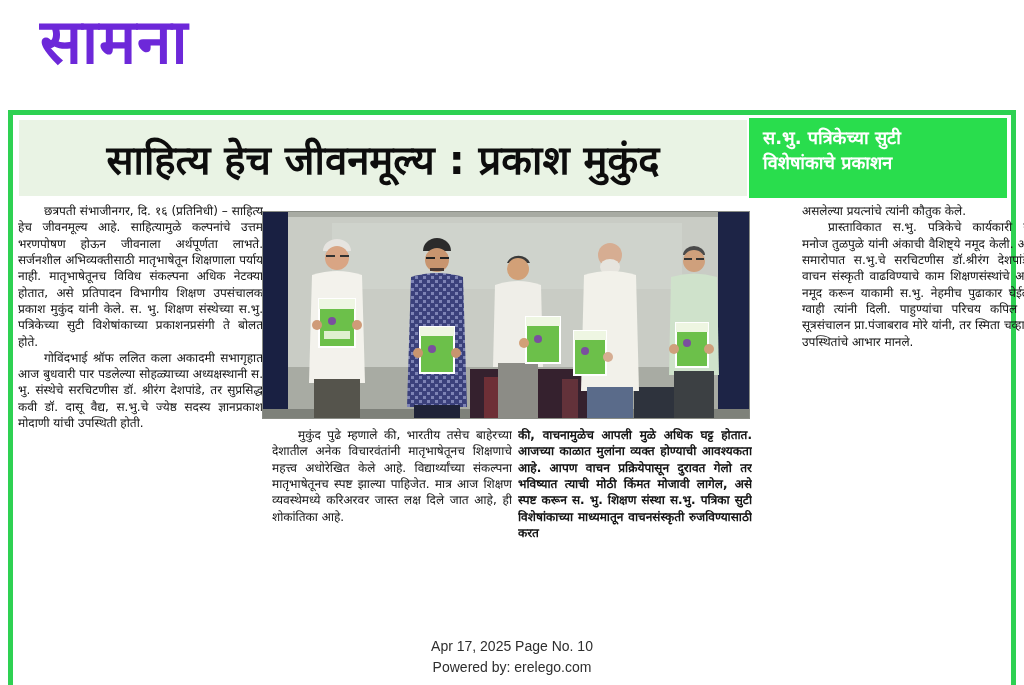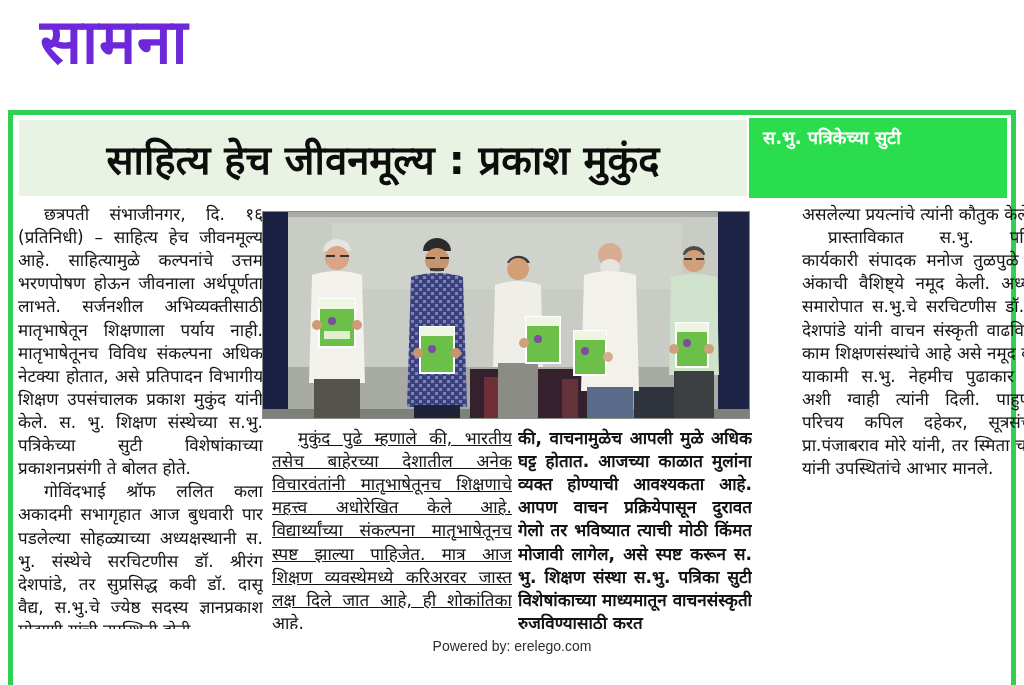--- a/index.html
+++ b/index.html
@@ -18,25 +18,25 @@
   .headline{position:absolute;left:6px;top:5px;width:728px;height:76px;background:#e9f3e4;
             display:flex;align-items:center;justify-content:center;
             font-size:40px;font-weight:bold;color:#0d0d0d;white-space:nowrap;overflow:hidden;}
 
   
   .sidebox{position:absolute;right:4px;top:3px;width:258px;height:80px;background:#29dd4d;
            box-sizing:border-box;padding:8px 6px 0 14px;color:#ffffff;font-weight:bold;
            font-size:18px;line-height:1.38;overflow:hidden;}
 
   
-  .col{position:absolute;font-size:17px;line-height:1.36;text-align:justify;overflow:hidden;}
+  .col{position:absolute;font-size:12px;line-height:1.36;text-align:justify;overflow:hidden;}
   .col p{margin:0;}
   .col p.indent{text-indent:26px;}
   .col1{left:5px;top:88px;width:245px;height:426px;}
-  .col2{left:259px;top:312px;width:240px;height:202px;text-decoration:underline;}
+  .col2{left:259px;top:312px;width:240px;height:202px;}
   .col3{left:505px;top:312px;width:234px;height:202px;font-weight:bold;}
   .col4{left:745px;top:88px;width:255px;height:438px;margin-left:44px;}
 
   
   .photo{position:absolute;left:249px;top:96px;width:488px;height:208px;display:block;}
 
   
   .footer{position:absolute;left:0;top:636px;width:100%;text-align:center;
           font-family:"Liberation Sans",sans-serif;font-size:14px;line-height:1.5;color:#2e2e2e;}
 </style>
@@ -46,20 +46,21 @@
 <div class="page">
 
   <div class="masthead">सामना</div>
 
   <div class="article-box">
 
     <div class="headline">साहित्य हेच जीवनमूल्य : प्रकाश मुकुंद</div>
 
     <div class="sidebox">
       <div>स.भु. पत्रिकेच्या सुटी</div>
+      <div>विशेषांकाचे प्रकाशन</div>
     </div>
 
     <div class="col col1">
       <p class="indent">छत्रपती संभाजीनगर, दि. १६ (प्रतिनिधी) – साहित्य हेच जीवनमूल्य आहे. साहित्यामुळे कल्पनांचे उत्तम भरणपोषण होऊन जीवनाला अर्थपूर्णता लाभते. सर्जनशील अभिव्यक्तीसाठी मातृभाषेतून शिक्षणाला पर्याय नाही. मातृभाषेतूनच विविध संकल्पना अधिक नेटक्या होतात, असे प्रतिपादन विभागीय शिक्षण उपसंचालक प्रकाश मुकुंद यांनी केले. स. भु. शिक्षण संस्थेच्या स.भु. पत्रिकेच्या सुटी विशेषांकाच्या प्रकाशनप्रसंगी ते बोलत होते.</p>
       <p class="indent">गोविंदभाई श्रॉफ ललित कला अकादमी सभागृहात आज बुधवारी पार पडलेल्या सोहळ्याच्या अध्यक्षस्थानी स. भु. संस्थेचे सरचिटणीस डॉ. श्रीरंग देशपांडे, तर सुप्रसिद्ध कवी डॉ. दासू वैद्य, स.भु.चे ज्येष्ठ सदस्य ज्ञानप्रकाश मोदाणी यांची उपस्थिती होती.</p>
     </div>
 
     <svg class="photo" viewBox="0 0 488 208" xmlns="http://www.w3.org/2000/svg">
       <defs>
         <pattern id="chk" width="8" height="8" patternUnits="userSpaceOnUse">
@@ -157,16 +158,17 @@
     </div>
 
     <div class="col col4">
       <p>असलेल्या प्रयत्नांचे त्यांनी कौतुक केले.</p>
       <p class="indent">प्रास्ताविकात स.भु. पत्रिकेचे कार्यकारी संपादक मनोज तुळपुळे यांनी अंकाची वैशिष्ट्ये नमूद केली. अध्यक्षीय समारोपात स.भु.चे सरचिटणीस डॉ.श्रीरंग देशपांडे यांनी वाचन संस्कृती वाढविण्याचे काम शिक्षणसंस्थांचे आहे असे नमूद करून याकामी स.भु. नेहमीच पुढाकार घेईल अशी ग्वाही त्यांनी दिली. पाहुण्यांचा परिचय कपिल दहेकर, सूत्रसंचालन प्रा.पंजाबराव मोरे यांनी, तर स्मिता चव्हाण यांनी उपस्थितांचे आभार मानले.</p>
     </div>
 
   </div>
 
   <div class="footer">
+    <div>Apr 17, 2025 Page No. 10</div>
     <div>Powered by: erelego.com</div>
   </div>
 
 </div>
 
 </body></html>

